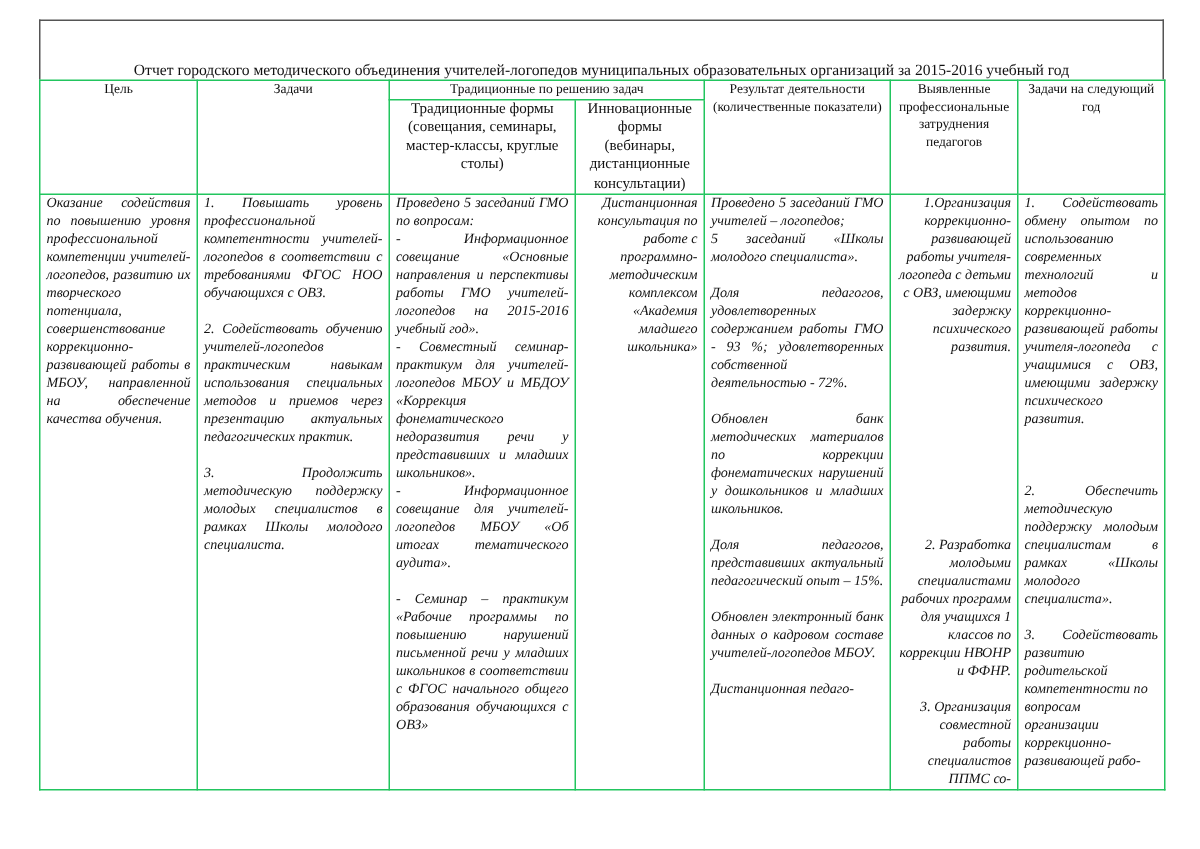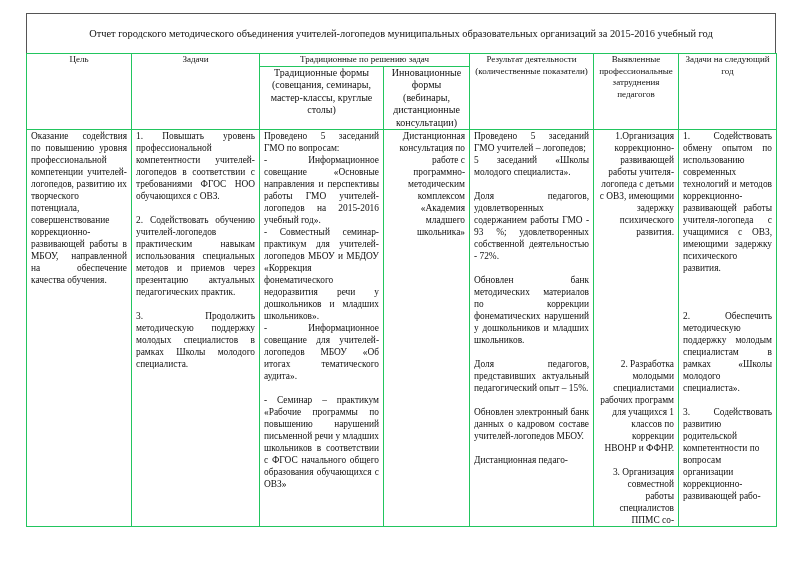--- a/index.html
+++ b/index.html
@@ -1,28 +1,28 @@
 <!DOCTYPE html>
 <html><head>
 <meta charset="utf-8">
 <style>
   html, body { margin: 0; padding: 0; background: #ffffff; }
   body { width: 800px; height: 566px; position: relative; overflow: hidden;
          font-family: "Liberation Serif", serif; color: #111; }
   .page { position: absolute; left: 26px; top: 13px; width: 750px; }
   .title-box { height: 39px; border: 1px solid #555; border-bottom: none;
-               display: flex; align-items: center; justify-content: center;
+               display: flex; align-items: flex-end; justify-content: center;
                font-size: 10.4px; }
   table { border-collapse: collapse; table-layout: fixed; width: 750px; }
   td, th { border: 1px solid #22c55e; vertical-align: top; font-weight: normal;
            font-size: 9.4px; line-height: 12px; padding: 0 4px; }
   th { text-align: center; font-size: 9px; line-height: 11.5px; }
   th.sub { font-size: 10px; line-height: 12.5px; }
   td { text-align: justify; }
-  .blk { white-space: pre-line; display: block; }
+  .blk { white-space: pre-line; display: block; font-style: italic; }
   .gap { height: 12px; }
   .bigap { height: 36px; }
   .bottom { height: 395px; }
 </style>
 </head>
 <body>
 
 <div class="page">
   <div class="title-box">
     <span>Отчет городского методического объединения учителей-логопедов муниципальных образовательных организаций за 2015-2016 учебный год</span>
@@ -58,21 +58,21 @@
       <td>
         <span class="blk">1. Повышать уровень профессиональной компетентности учителей-логопедов в соответствии с требованиями ФГОС НОО обучающихся с ОВЗ.</span>
         <div class="gap"></div>
         <span class="blk">2. Содействовать обучению учителей-логопедов практическим навыкам использования специальных методов и приемов через презентацию актуальных педагогических практик.</span>
         <div class="gap"></div>
         <span class="blk">3. Продолжить методическую поддержку молодых специалистов в рамках Школы молодого специалиста.</span>
       </td>
       <td>
         <span class="blk">Проведено 5 заседаний ГМО по вопросам:</span>
         <span class="blk">- Информационное совещание «Основные направления и перспективы работы ГМО учителей-логопедов на 2015-2016 учебный год».</span>
-        <span class="blk">- Совместный семинар-практикум для учителей-логопедов МБОУ и МБДОУ «Коррекция фонематического недоразвития речи у дошкольников и младших школьников».</span>
+        <span class="blk">- Совместный семинар-практикум для учителей-логопедов МБОУ и МБДОУ «Коррекция фонематического недоразвития речи у представивших и младших школьников».</span>
         <span class="blk">- Информационное совещание для учителей-логопедов МБОУ «Об итогах тематического аудита».</span>
         <div class="gap"></div>
         <span class="blk">- Семинар – практикум «Рабочие программы по повышению нарушений письменной речи у младших школьников в соответствии с ФГОС начального общего образования обучающихся с ОВЗ»</span>
       </td>
       <td style="text-align:right">
         <span class="blk">Дистанционная консультация по работе с программно-методическим комплексом «Академия младшего школьника»</span>
       </td>
       <td>
         <span class="blk">Проведено 5 заседаний ГМО учителей – логопедов;</span>
         <span class="blk">5 заседаний «Школы молодого специалиста».</span>

